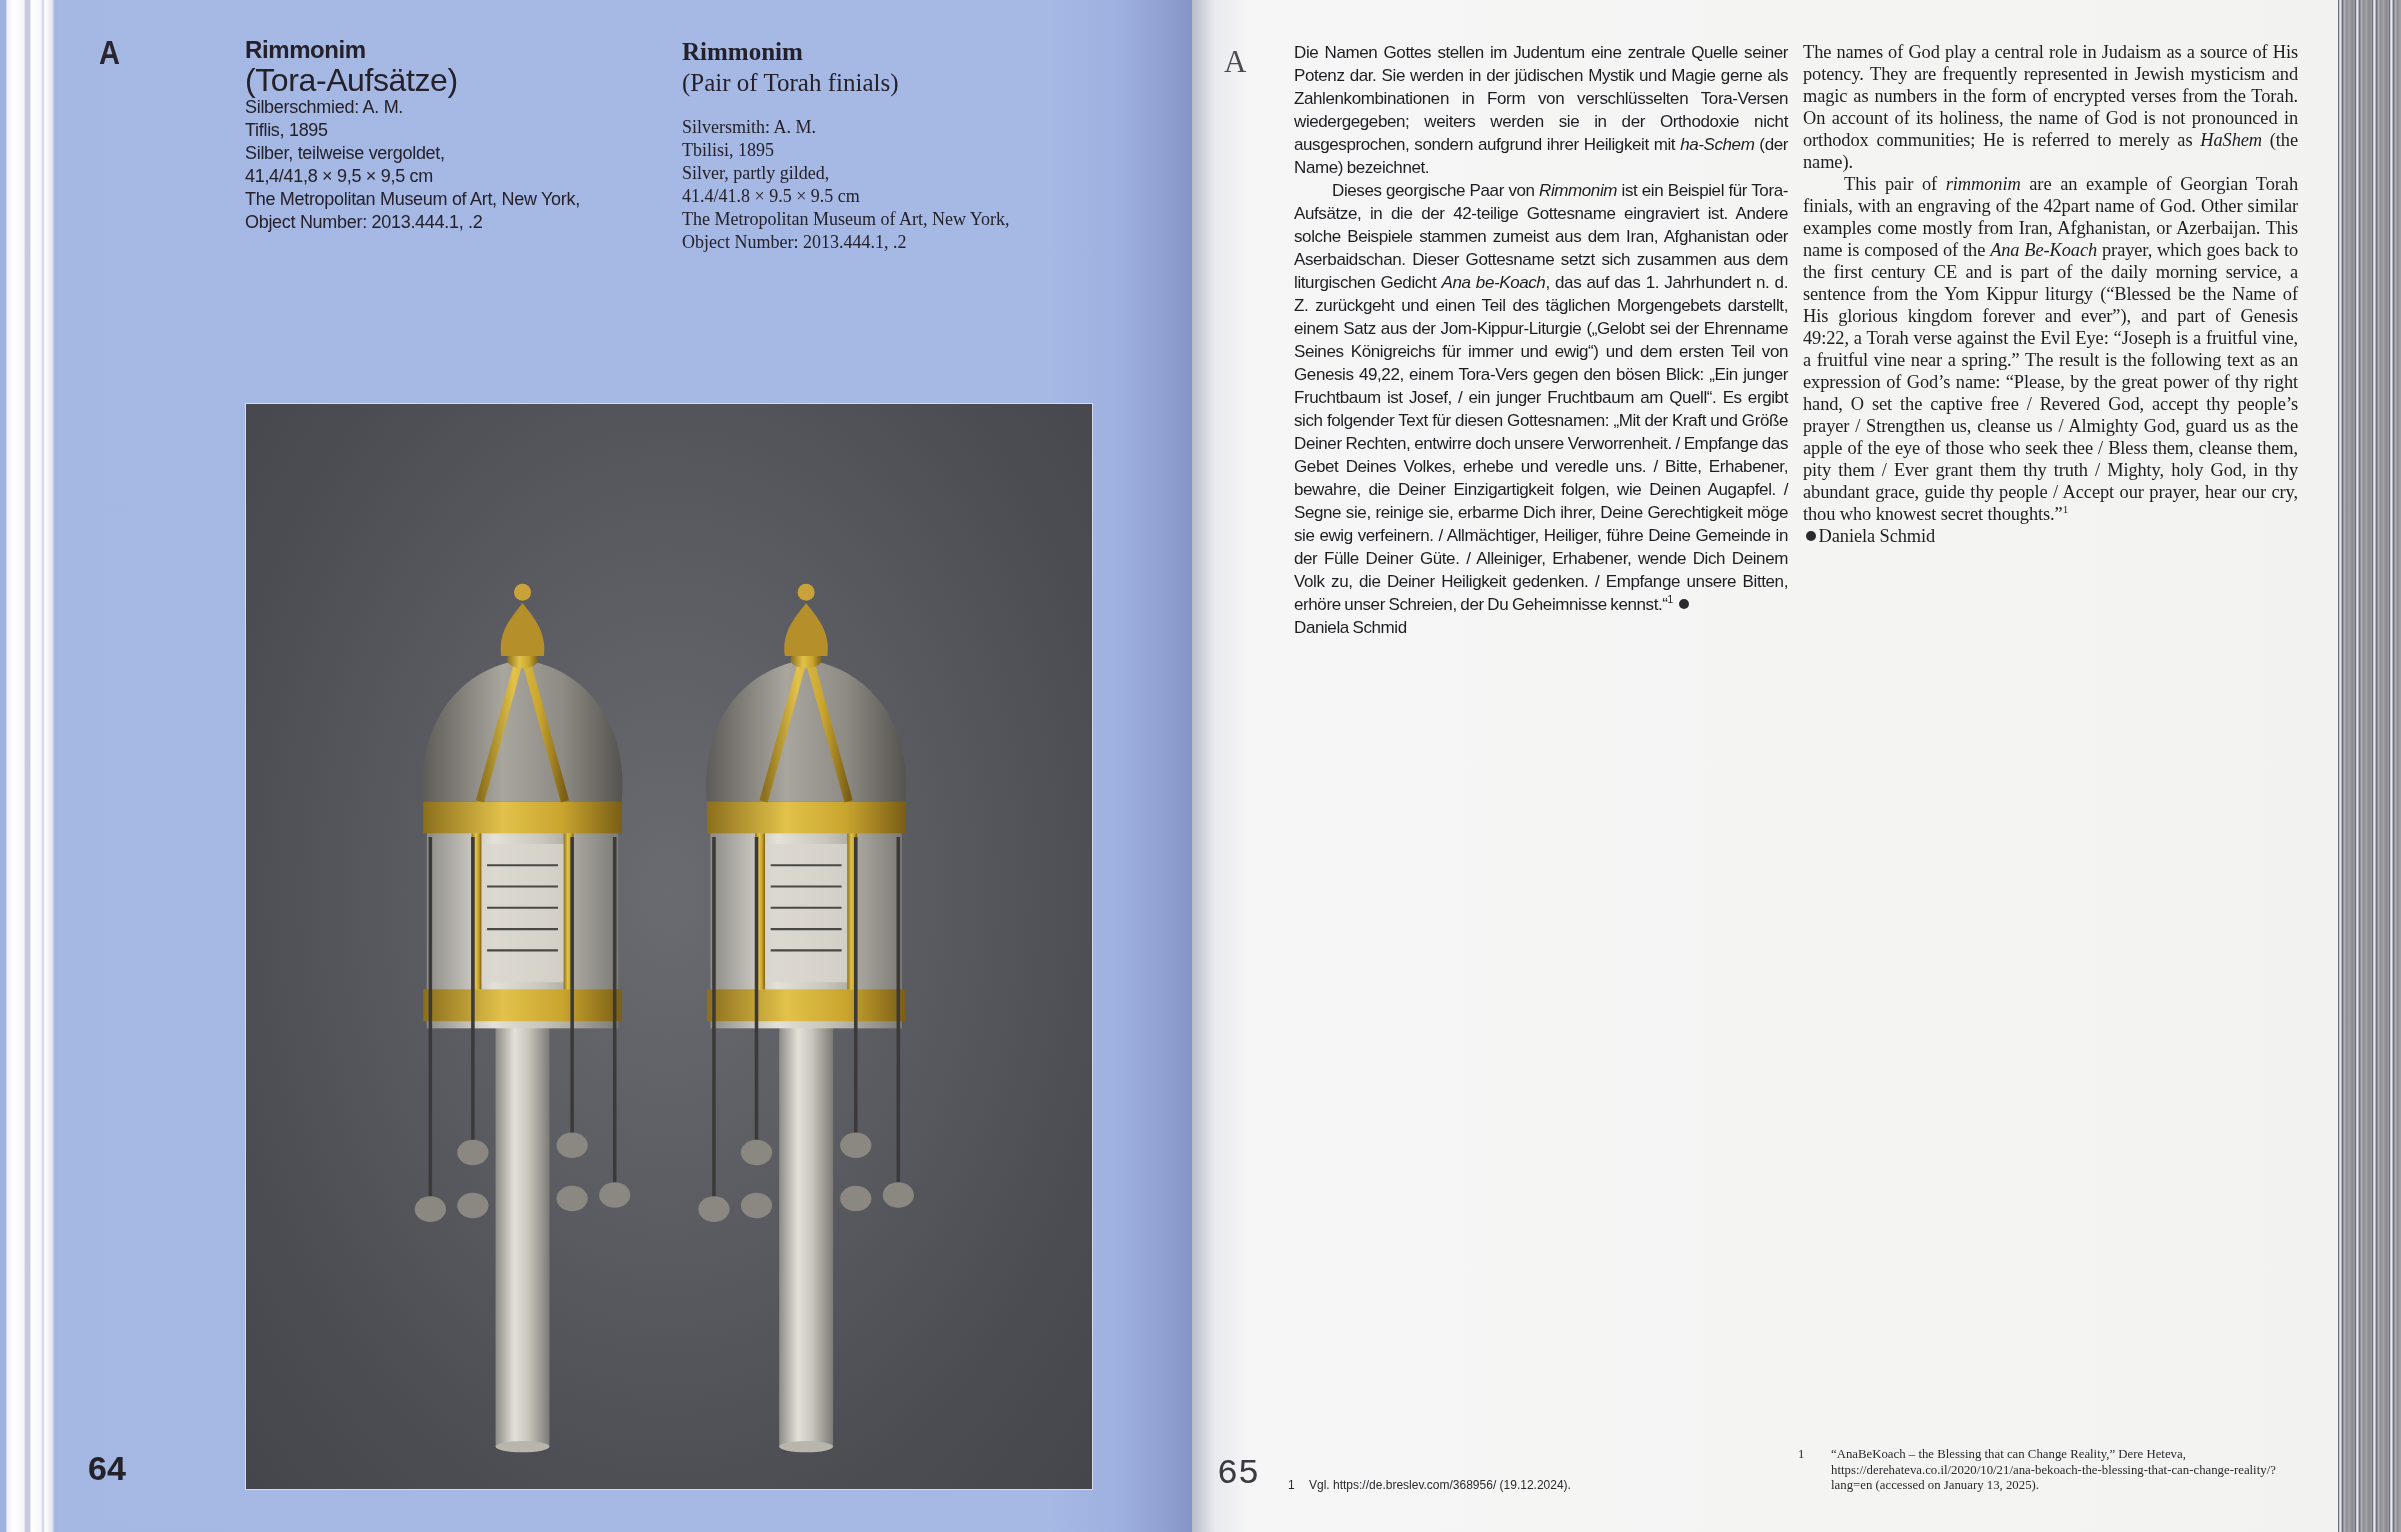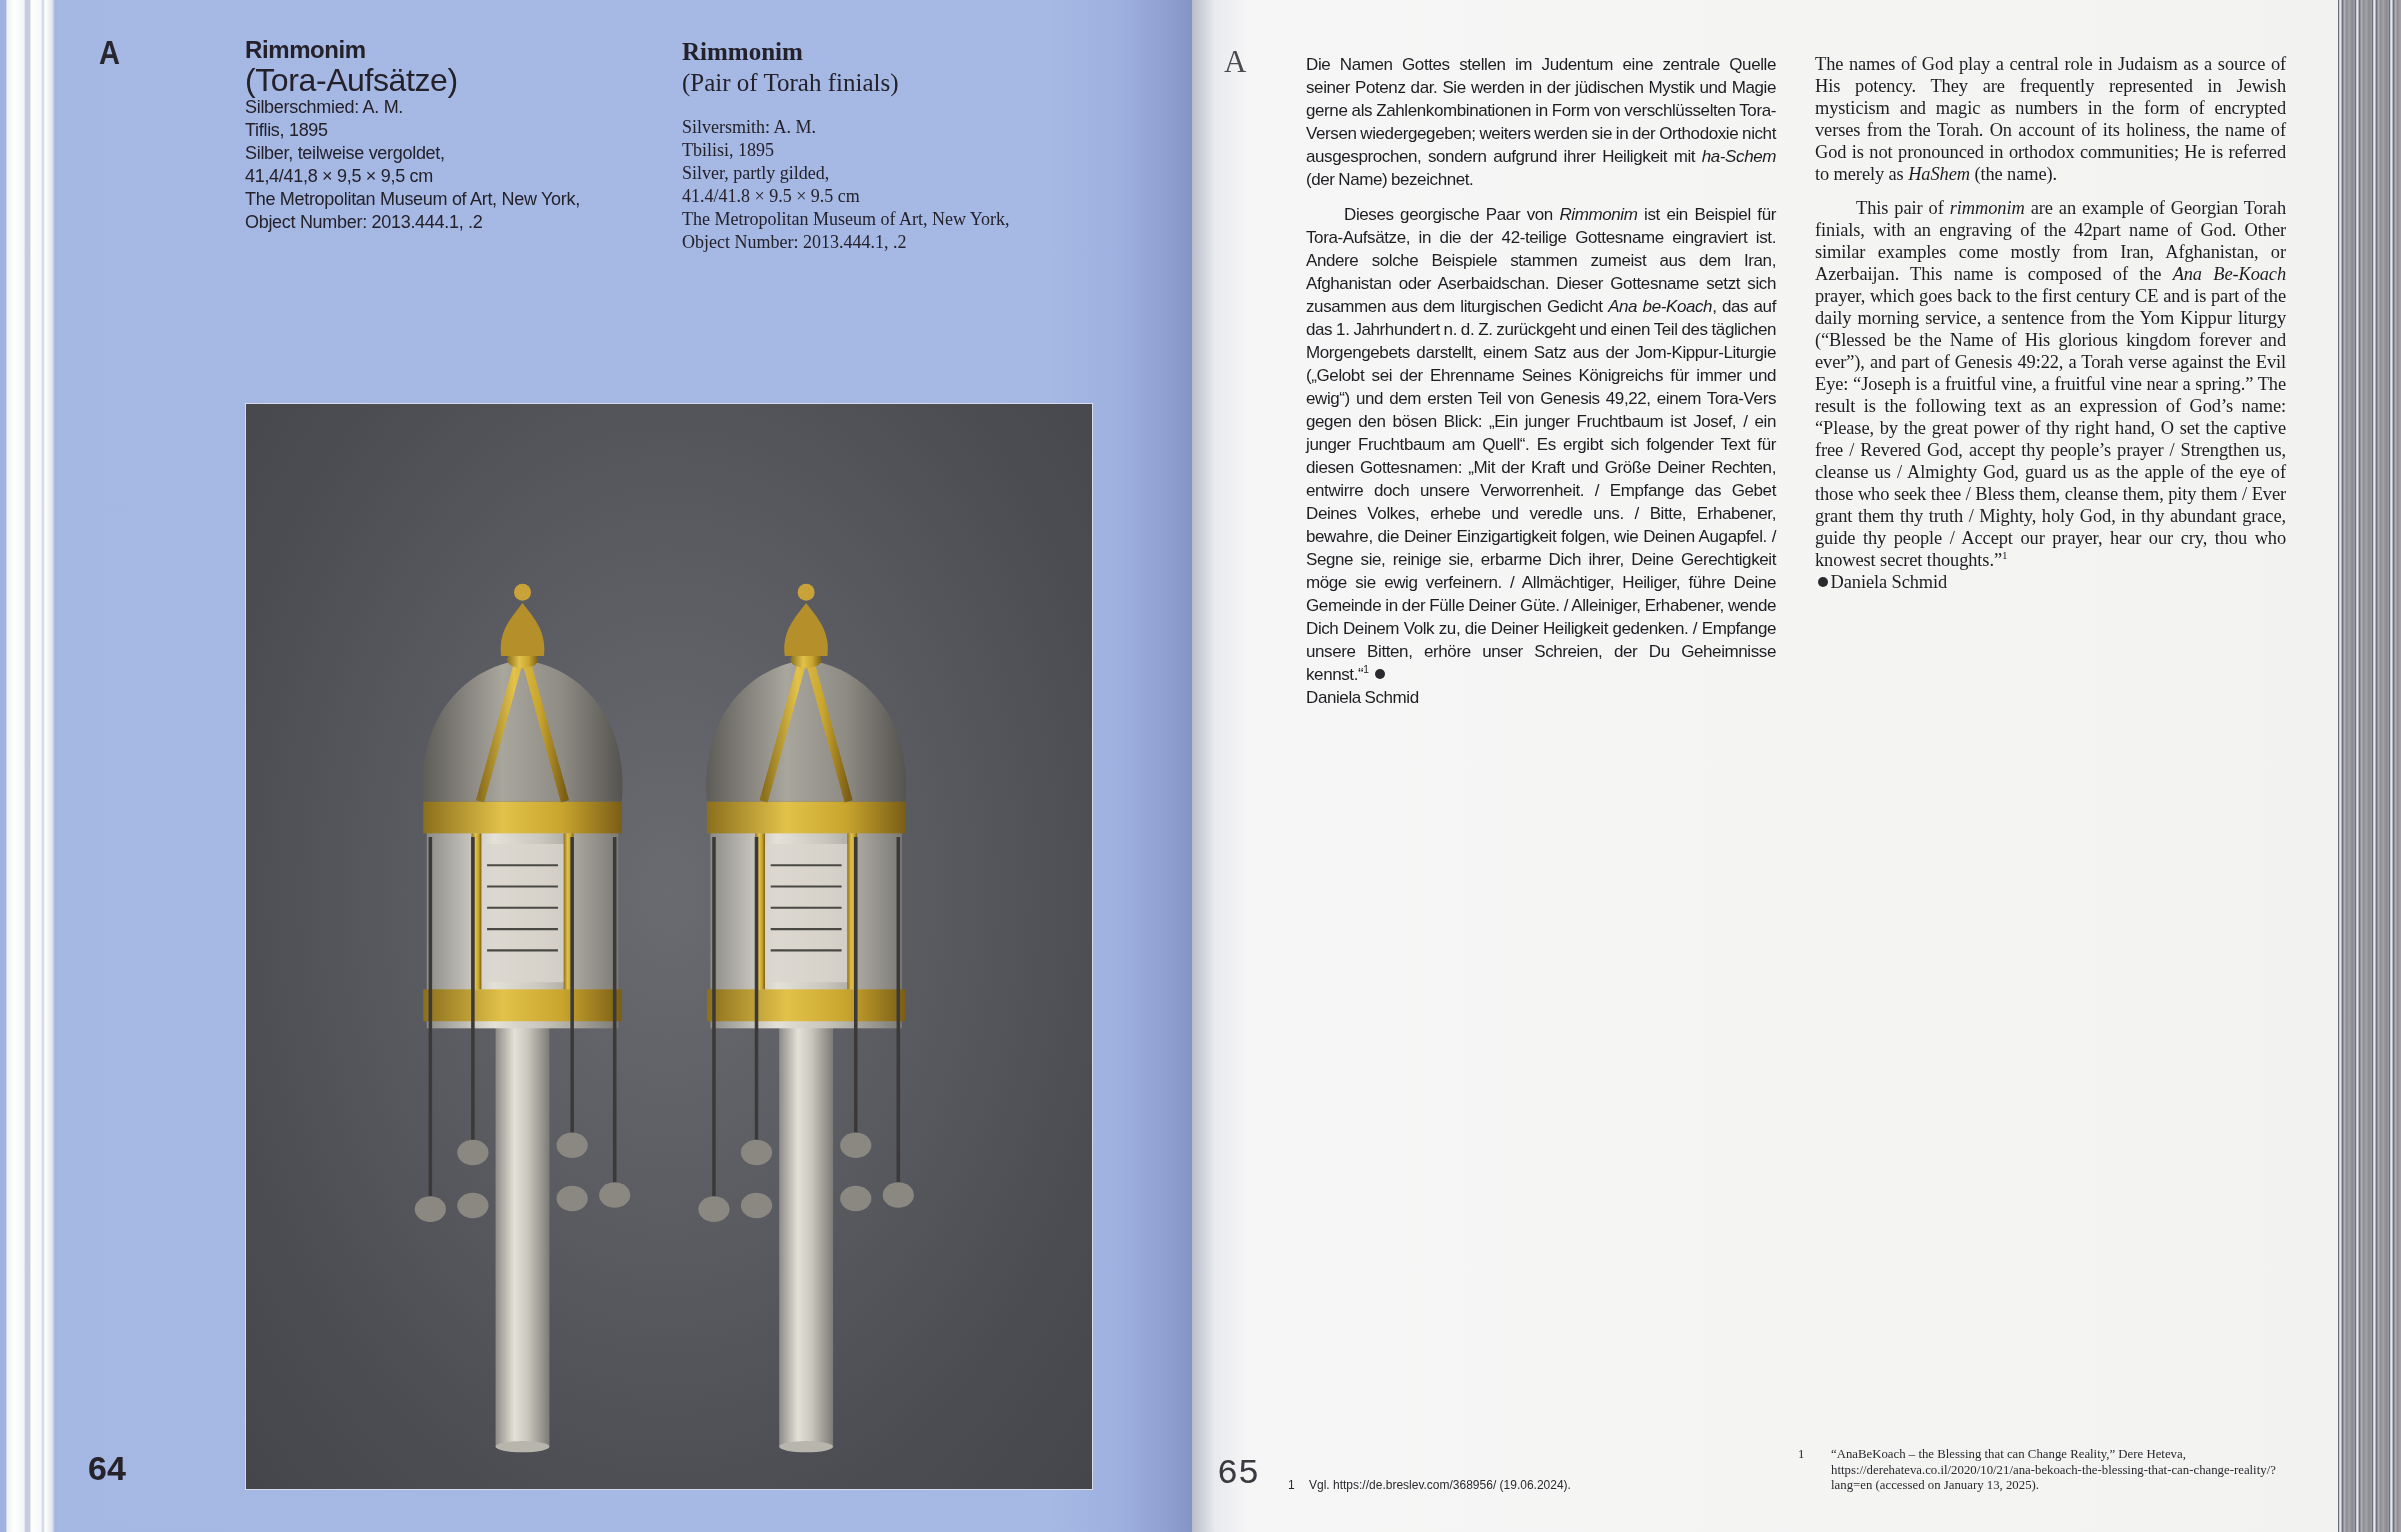--- a/index.html
+++ b/index.html
@@ -72,21 +72,21 @@
   .body-de {
     position: absolute; left: 1294px; top: 41px; width: 494px;
     font-family: "Liberation Sans", sans-serif; font-size: 17px; line-height: 23px;
     color: #1e1d22; text-align: justify; letter-spacing: -0.4px; word-spacing: -0.7px;
   }
   .body-en {
     position: absolute; left: 1803px; top: 41px; width: 495px;
     font-family: "Liberation Serif", serif; font-size: 18.4px; line-height: 22px;
     color: #1e1d22; text-align: justify; letter-spacing: -0.1px;
   }
-  .body-de p, .body-en p { margin: 12px; }
+  .body-de p, .body-en p { margin: 0; }
   .body-de p + p, .body-en p + p { text-indent: 38px; }
   .body-en p + p { text-indent: 41px; }
   .bullet { display: inline-block; width: 10px; height: 10px; border-radius: 50%; background: #2a292e; vertical-align: 1.4px; margin: 0 2.8px; }
   sup { font-size: 0.6em; line-height: 0; }
   .author { display: block; text-indent: 0 !important; }
 
   .page-num-right {
     position: absolute; left: 1217px; top: 1454px;
     font-family: Liberation Mono, monospace; font-size: 35px; color: #3a3a40;
   }
@@ -220,21 +220,21 @@
   </div>
 
   <div class="body-en">
     <p><span>The names of God play a central role in Judaism as a source of His potency. They are frequently represented in Jewish mysticism and magic as numbers in the form of encrypted verses from the Torah. On account of its holiness, the name of God is not pronounced in orthodox communities; He is referred to merely as </span><i>HaShem</i><span> (the name).</span></p>
     <p><span>This pair of </span><i>rimmonim</i><span> are an example of Georgian Torah finials, with an engraving of the 42part name of God. Other similar examples come mostly from Iran, Afghanistan, or Azerbaijan. This name is composed of the </span><i>Ana Be-Koach</i><span> prayer, which goes back to the first century CE and is part of the daily morning service, a sentence from the Yom Kippur liturgy (“Blessed be the Name of His glorious kingdom forever and ever”), and part of Genesis 49:22, a Torah verse against the Evil Eye: “Joseph is a fruitful vine, a fruitful vine near a spring.” The result is the following text as an expression of God’s name: “Please, by the great power of thy right hand, O set the captive free / Revered God, accept thy people’s prayer / Strengthen us, cleanse us / Almighty God, guard us as the apple of the eye of those who seek thee / Bless them, cleanse them, pity them / Ever grant them thy truth / Mighty, holy God, in thy abundant grace, guide thy people / Accept our prayer, hear our cry, thou who knowest secret thoughts.”</span><sup>1</sup><span class="author"><span class="bullet"></span><span>Daniela Schmid</span></span></p>
   </div>
 
   <div class="page-num-right">65</div>
 
   <div class="footnote-de">
-    <span class="num">1</span><span>Vgl. https://de.breslev.com/368956/ (19.06.2024).</span>
+    <span class="num">1</span><span>Vgl. https://de.breslev.com/368956/ (19.12.2024).</span>
   </div>
 
   <div class="footnote-en">
     <span class="num">1</span>
       <span class="txt">“AnaBeKoach – the Blessing that can Change Reality,” Dere Heteva, https://derehateva.co.il/2020/10/21/ana-bekoach-the-blessing-that-can-change-reality/?lang=en (accessed on January 13, 2025).</span>
   </div>
 
 </div>
 
 

